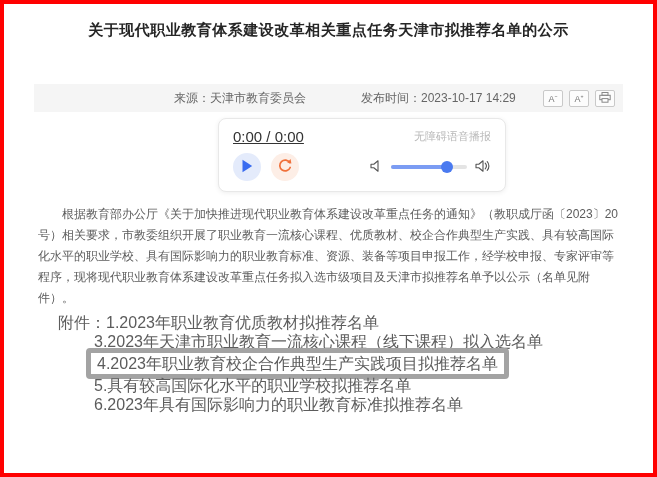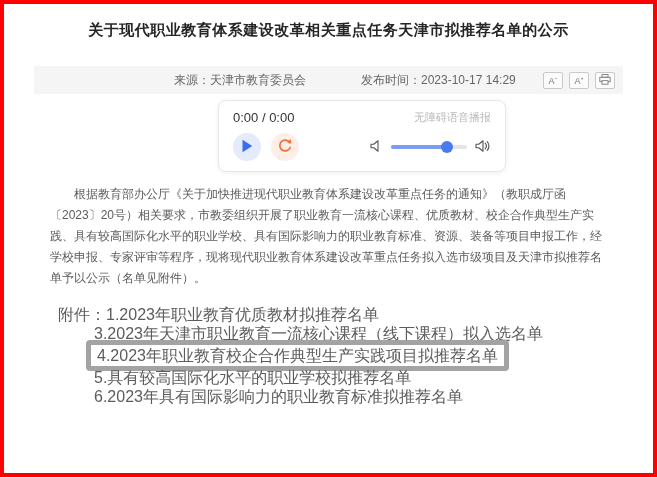--- a/index.html
+++ b/index.html
@@ -7,49 +7,49 @@
     width:657px;height:477px;box-sizing:border-box;
     border:4px solid #ff0000;background:#ffffff;overflow:hidden;
     font-family:"Liberation Sans","DejaVu Sans",sans-serif;
   }
   .content{padding:0 30px;}
   .title{
     text-align:center;font-size:15px;font-weight:bold;color:#262626;
     margin:16px 36px 0;line-height:20px;letter-spacing:0.5px;
   }
   .meta-bar{
-    margin-top:26px;background:#f5f5f5;height:28px;
+    margin-top:44px;background:#f5f5f5;height:28px;
     display:flex;align-items:center;font-size:12px;color:#666;
     padding:0 8px 0 140px;box-sizing:border-box;
   }
   .meta-publish{margin-left:55px;}
   .meta-tools{margin-left:auto;display:flex;gap:6px;}
   .tool-btn{
     width:20px;height:17px;background:#fcfcfc;border:1px solid #c9c9c9;border-radius:2px;
     font-size:9px;color:#777;display:flex;align-items:center;justify-content:center;cursor:pointer;
   }
   .player{
     margin:6px 0 0 184px;width:288px;box-sizing:border-box;
     border:1px solid #e8e8e8;border-radius:8px;background:#fff;
     box-shadow:0 1px 5px rgba(0,0,0,0.07);
     padding:9px 14px 10px;
   }
   .player-top{display:flex;justify-content:space-between;align-items:center;}
-  .player-time{font-size:13px;color:#333;}
+  .player-time{font-size:15px;color:#333;text-decoration:underline;}
   .player-caption{font-size:11px;color:#b8b8b8;}
   .player-controls{margin-top:8px;display:flex;align-items:center;height:28px;}
   .btn-circle{width:28px;height:28px;border-radius:50%;display:flex;align-items:center;justify-content:center;cursor:pointer;border:none;padding:0;}
   .play-btn{background:#e4ebfb;}
   .loop-btn{background:#fdeee6;margin-left:10px;}
   .volume{margin-left:auto;display:flex;align-items:center;gap:8px;}
   .slider{position:relative;width:76px;height:4px;background:#e4e4e4;border-radius:2px;cursor:pointer;}
   .slider-fill{position:absolute;left:0;top:0;height:4px;background:#7b9cf3;border-radius:2px;width:74%;}
   .slider-thumb{position:absolute;top:-4px;left:74%;width:12px;height:12px;background:#4a7af0;border-radius:50%;transform:translateX(-50%);}
   .body-text{font-size:12px;color:#5c5c5c;line-height:21px;}
-  .para{margin:16px;text-indent:2em;}
+  .para{margin:4px;text-indent:2em;}
   .p1{margin-top:12px;}
   .p2{margin-top:4px;}
   .p3{margin-top:2px;}
   .attachments{margin-top:4px;padding-left:24px;font-size:16px;color:#5c5c5c;}
   .attach-line{line-height:19px;}
   .attach-line.sub{padding-left:36px;}
   .attach-item{display:inline-block;}
   .attach-item.hl{
     border:5px solid #a3a3a3;border-radius:4px;
     padding:1px 6px;margin:-3px 0 -3px -8px;

